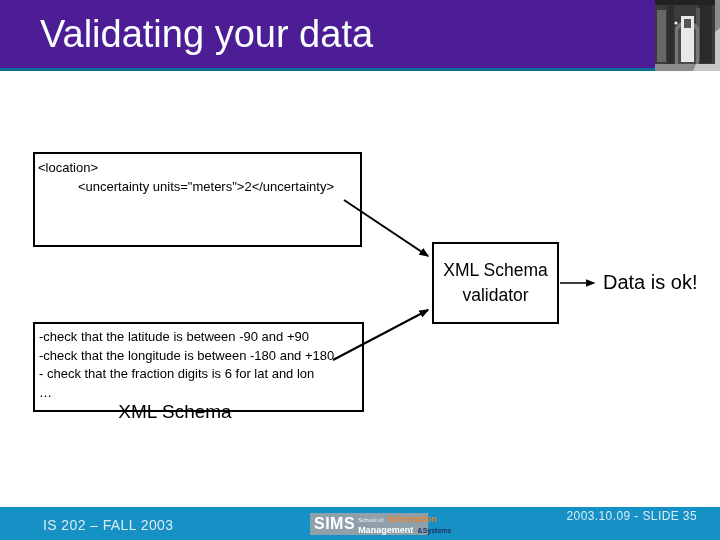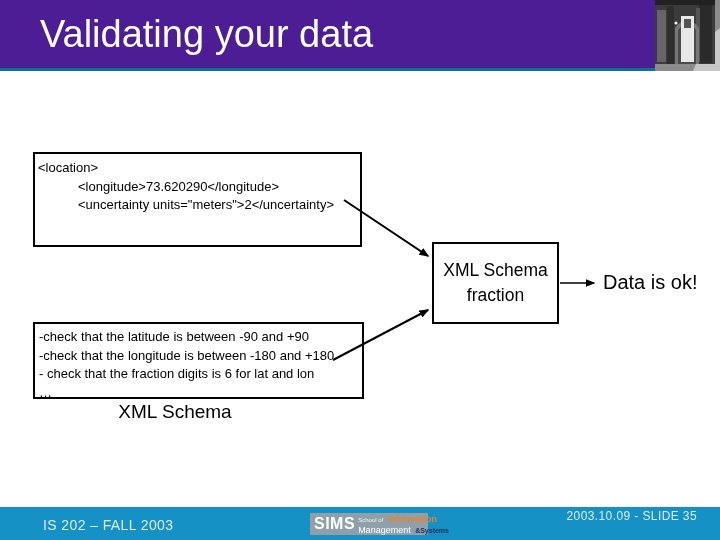--- a/index.html
+++ b/index.html
@@ -17,21 +17,21 @@
   
   .box { position:absolute; border:2px solid #000; background:#fff; color:#000; }
   .xml-box { left:33px; top:152px; width:329px; height:95px; padding:5px 0 0 3px;
              font-size:13px; line-height:18.5px; }
   .code-line { white-space:pre; }
   .indent { padding-left:40px; }
   .validator-box { left:432px; top:242px; width:127px; height:82px;
                    display:flex; flex-direction:column; justify-content:center;
                    text-align:center; font-size:17.5px; line-height:25px; }
   .result-text { position:absolute; left:603px; top:271px; font-size:20px; color:#000; white-space:nowrap; }
-  .rules-box { left:33px; top:322px; width:331px; height:77px; padding:4px 0 0 4px;
+  .rules-box { left:33px; top:322px; width:331px; height:90px; padding:4px 0 0 4px;
                font-size:13px; line-height:18.5px; }
   .schema-label { position:absolute; left:90px; top:401px; width:170px;
                   text-align:center; font-size:19px; color:#000; }
 
   
   .arrows { position:absolute; left:0; top:0; width:720px; height:540px;
             pointer-events:none; z-index:5; }
 
   
   .footer { position:absolute; left:0; top:507px; width:720px; height:33px; background:#1591c5; }
@@ -39,21 +39,21 @@
                  color:#dcebf3; letter-spacing:0.4px; }
   .footer-right { position:absolute; right:23px; top:2px; font-size:12px;
                   color:#dcebf3; letter-spacing:0.4px; }
   .logo { position:absolute; left:310px; top:6px; width:118px; height:22px;
           background:#8fa0ab; display:flex; align-items:center; padding:1px 2px 1px 4px; }
   .logo-sims { color:#fff; font-weight:bold; font-size:16px; letter-spacing:0.5px; }
   .logo-right { margin-left:3px; display:flex; flex-direction:column; line-height:8px; }
   .logo-row1, .logo-row2 { white-space:nowrap; }
   .logo-school { font-size:6px; color:#f2f6f8; }
   .logo-info { font-size:9px; font-weight:bold; color:#e8832a; }
-  .logo-mgmt { font-size:9px; font-weight:normal; color:#ffffff; }
+  .logo-mgmt { font-size:9px; font-weight:bold; color:#ffffff; }
   .logo-sys { font-size:7px; font-weight:bold; color:#1b2f5e; }
 </style>
 </head>
 <body>
 
 <div class="slide">
 
   <div class="header">
     <div class="title">Validating your data</div>
   </div>
@@ -68,27 +68,26 @@
     <path d="M20,64 L20,28 Q32,12 44,28 L44,64 Z" fill="#777777"></path>
     <path d="M23,64 L23,30 Q32,17 41,30 L41,64 Z" fill="#4a4a4a"></path>
     <rect x="26" y="16" width="13" height="46" fill="#e8e8e8"></rect>
     <rect x="29" y="19" width="7" height="9" fill="#555555"></rect>
     <circle cx="21" cy="23" r="1.6" fill="#f0f0f0"></circle>
     <rect x="0" y="0" width="60" height="5" fill="#222222"></rect>
   </svg>
 
   <div class="box xml-box">
     <div class="code-line">&lt;location&gt;</div>
-    <div class="code-line indent">&lt;longitude&gt;73.620290&lt;/longitude&gt;</div>
     <div class="code-line indent">&lt;uncertainty units="meters"&gt;2&lt;/uncertainty&gt;</div>
   </div>
 
   <div class="box validator-box">
     <div>XML Schema</div>
-    <div>fraction</div>
+    <div>validator</div>
   </div>
 
   <div class="result-text">Data is ok!</div>
 
   <div class="box rules-box">
     <div class="code-line">-check that the latitude is between -90 and +90</div>
     <div class="code-line">-check that the longitude is between -180 and +180</div>
     <div class="code-line">- check that the fraction digits is 6 for lat and lon</div>
     <div class="code-line">…</div>
   </div>

